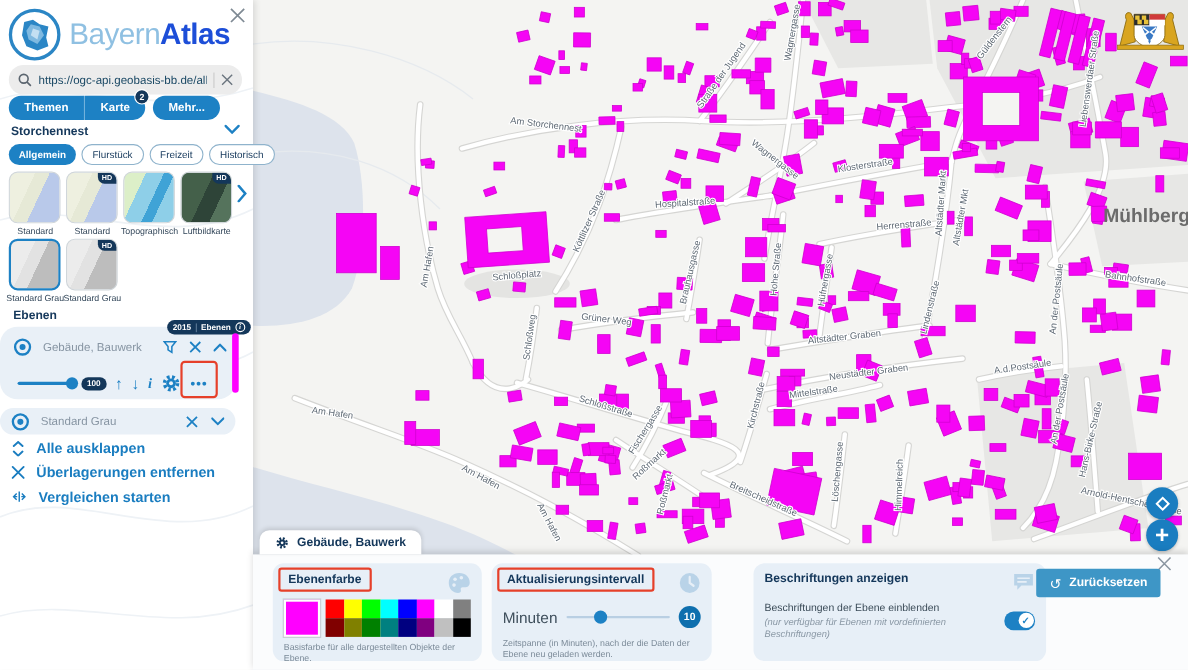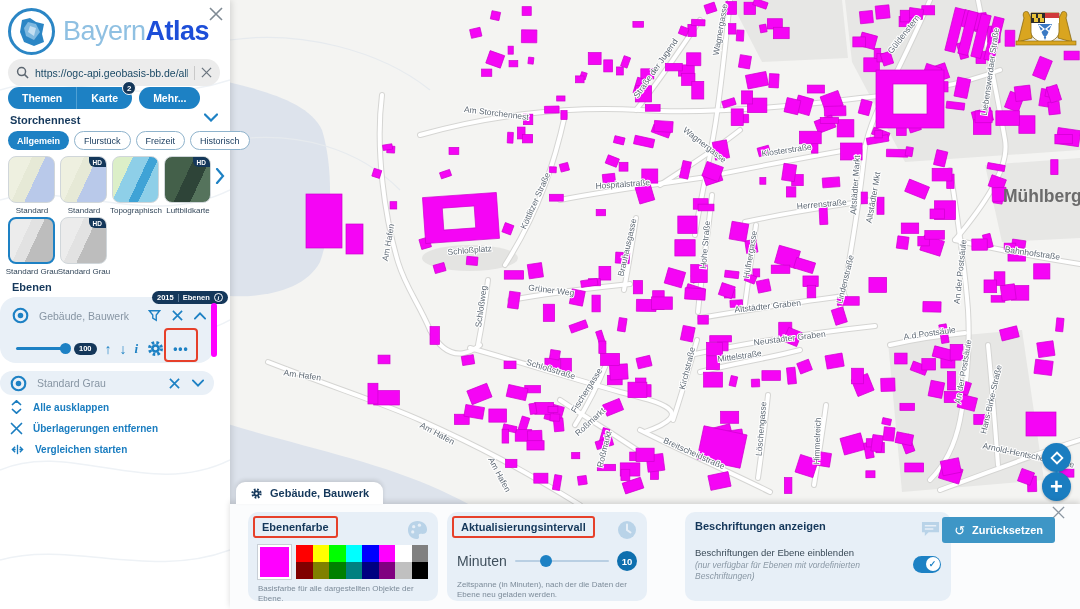--- a/index.html
+++ b/index.html
@@ -82,21 +82,21 @@
     padding:1.5px 5px;}
   .arrow-btn{color:#1d81c4;font-size:14px;font-weight:bold;background:none;border:none;cursor:pointer;padding:0;}
   .dots{color:#1d81c4;font-size:12px;font-weight:bold;letter-spacing:1px;}
   .layer-strip{position:absolute;right:-3px;top:6px;width:6px;height:54px;border-radius:3px;background:#ff00ff;}
   .slider-track{width:50px;height:3px;border-radius:2px;background:#1d81c4;position:relative;}
   .slider-thumb{position:absolute;right:-5px;top:-4px;width:11px;height:11px;border-radius:50%;background:#1d81c4;}
   .red-box{position:absolute;border:2.5px solid #e6402a;border-radius:4px;z-index:9;pointer-events:none;}
   #gear-red-box{left:164px;top:328px;width:34px;height:34px;}
 
   .action-link{position:absolute;left:10px;display:flex;align-items:center;gap:10px;cursor:pointer;}
-  .action-link span{font-size:10px;font-weight:bold;color:#1a7dc0;}
+  .action-link span{font-size:13px;font-weight:bold;color:#1a7dc0;}
 
   
   #panel{position:absolute;left:230px;right:0;top:504px;bottom:0;background:#fbfcfd;z-index:6;
     box-shadow:0 -2px 6px rgba(0,0,0,.15);}
   #panel-tab{position:absolute;left:6px;top:-22px;height:22px;background:#fff;border-radius:9px 9px 0 0;
     display:flex;align-items:center;gap:7px;padding:0 14px;box-shadow:0 -2px 4px rgba(0,0,0,.12);}
   #panel-tab span{font-size:11px;font-weight:bold;color:#14375a;}
   #panel-close{position:absolute;right:8px;top:0px;background:none;border:none;cursor:pointer;}
   .pcard{position:absolute;top:8px;height:89px;background:#e7eff7;border-radius:10px;padding:8px 10px;}
   #pcard1{left:18px;width:190px;}

